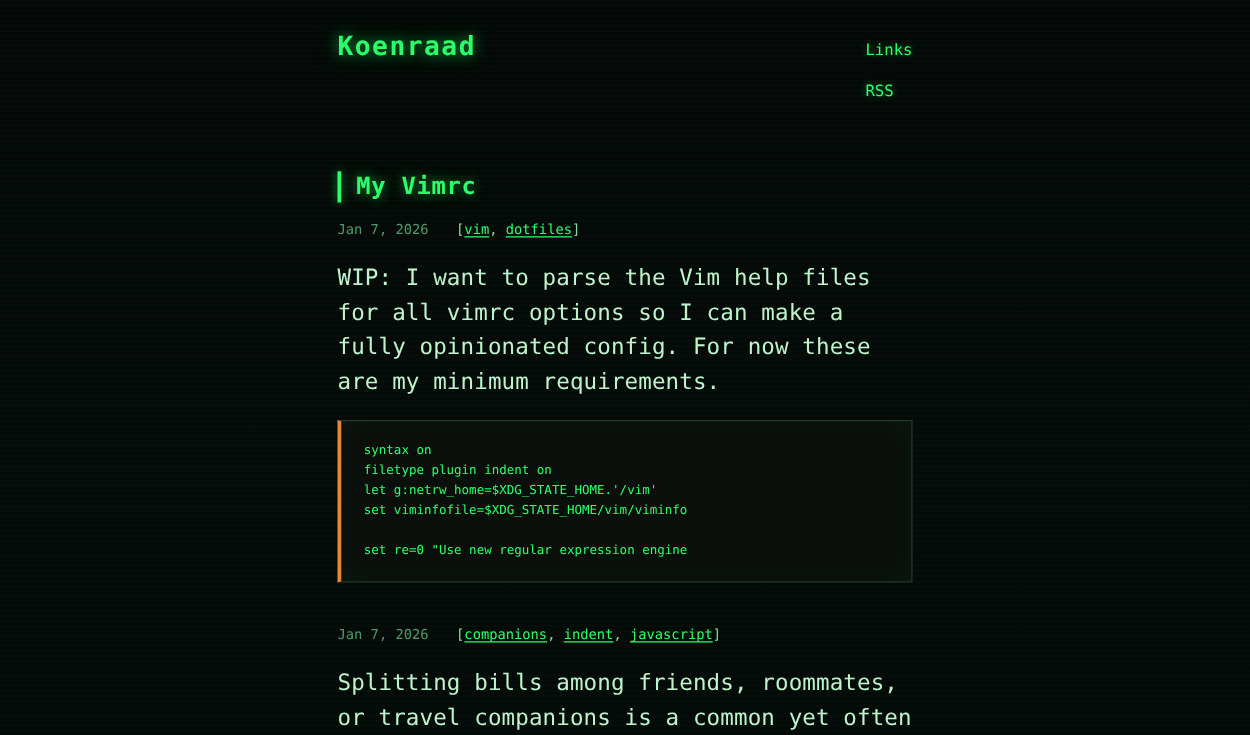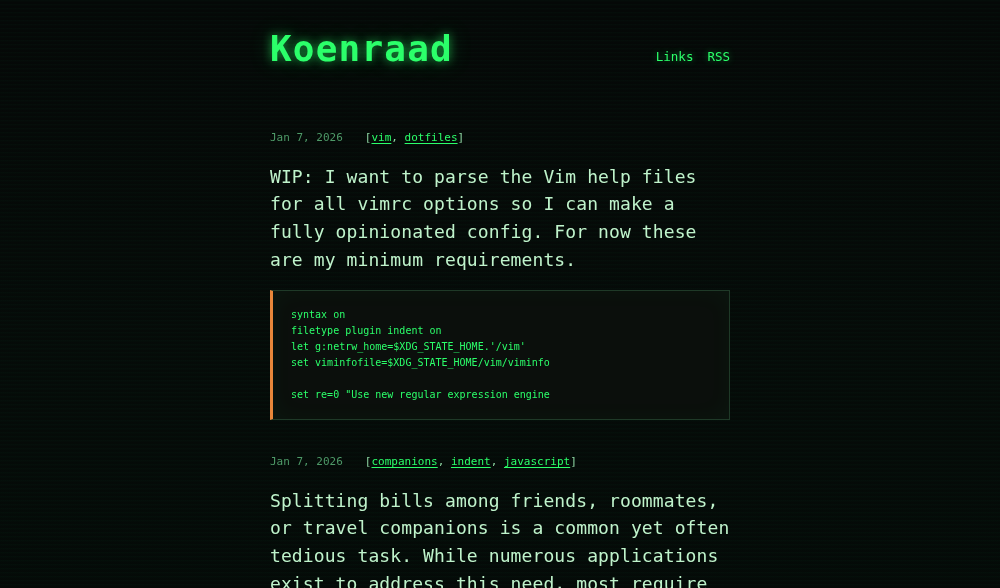--- a/index.html
+++ b/index.html
@@ -44,31 +44,32 @@
     padding-top: 22px;
     position: relative;
   }
   header.site {
     display: flex;
     align-items: baseline;
     justify-content: space-between;
     margin-bottom: 54px;
   }
   .site-title {
-    font-size: 36px;
+    font-size: 21px;
     font-weight: bold;
     letter-spacing: 1.2px;
     color: #2bff6a;
     text-shadow: 0 0 10px rgba(43,255,106,0.55), 0 0 22px rgba(43,255,106,0.25);
     margin: 0;
   }
   nav.site-nav {
     display: flex;
     gap: 14px;
     font-size: 12.5px;
+    flex-direction: column;
   }
   nav.site-nav a {
     color: #2bff6a;
     text-decoration: none;
     text-shadow: 0 0 7px rgba(43,255,106,0.45);
   }
 
   article.post { margin-bottom: 34px; }
 
   .post-title-row {
@@ -136,20 +137,24 @@
 
     <header class="site">
       <h1 class="site-title">Koenraad</h1>
       <nav class="site-nav">
         <a href="#">Links</a>
         <a href="#">RSS</a>
       </nav>
     </header>
 
     <article class="post">
+      <div class="post-title-row">
+        <div class="title-bar"></div>
+        <h2 class="post-title">My Vimrc</h2>
+      </div>
       <div class="meta-row">
         <span class="post-date">Jan 7, 2026</span>
         <span class="tags">[<a href="#">vim</a>, <a href="#">dotfiles</a>]</span>
       </div>
       <p class="post-body">WIP: I want to parse the Vim help files for all vimrc options so I can make a fully opinionated config. For now these are my minimum requirements.</p>
       <pre class="code-block">syntax on
 filetype plugin indent on
 let g:netrw_home=$XDG_STATE_HOME.'/vim'
 set viminfofile=$XDG_STATE_HOME/vim/viminfo
 

